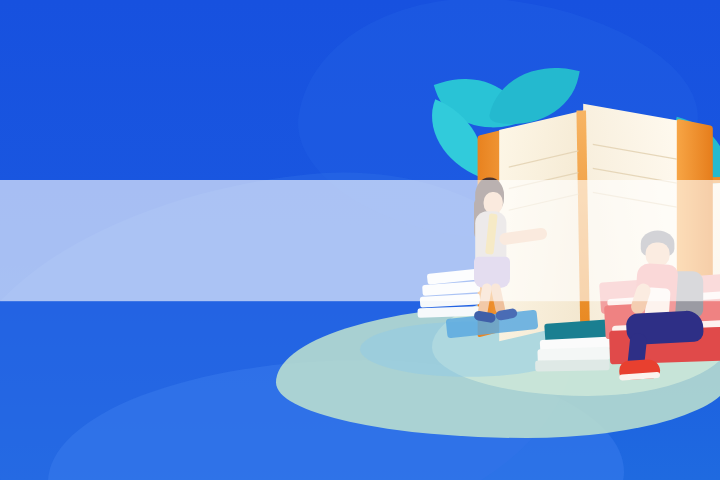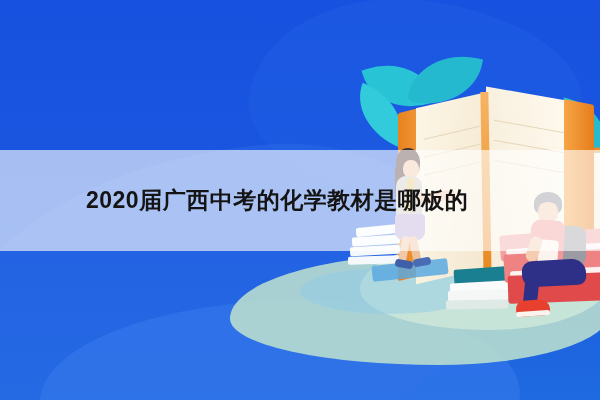--- a/index.html
+++ b/index.html
@@ -323,15 +323,14 @@
     <div class="si-torso"></div>
     <div class="si-shirt"></div>
     <div class="si-arm"></div>
     <div class="si-pants"></div>
     <div class="si-shin"></div>
     <div class="si-shoe"></div>
     <div class="si-shoe-sole"></div>
   </div>
 
   <div class="band"></div>
-  <div class="title">2020届广西中考的化学教材是哪板的</div>
 
 </div>
 
 </body></html>

